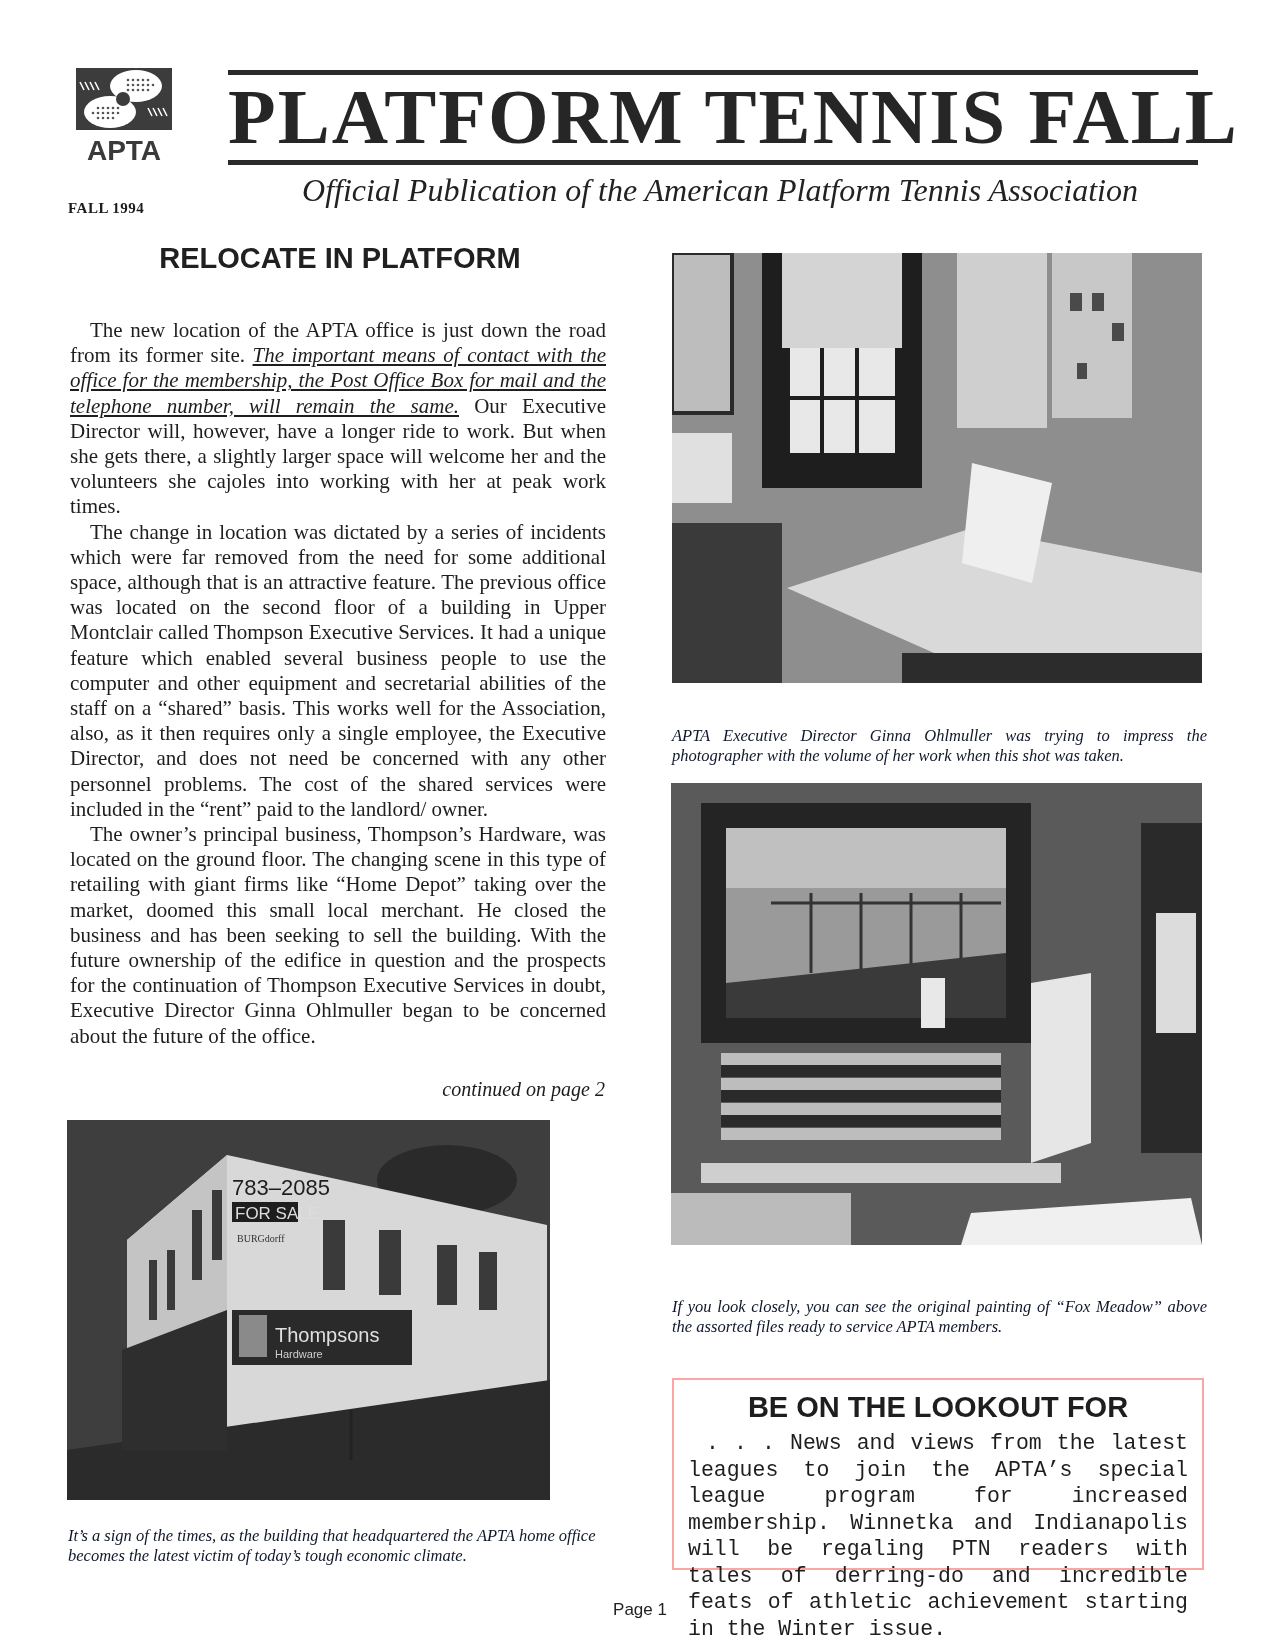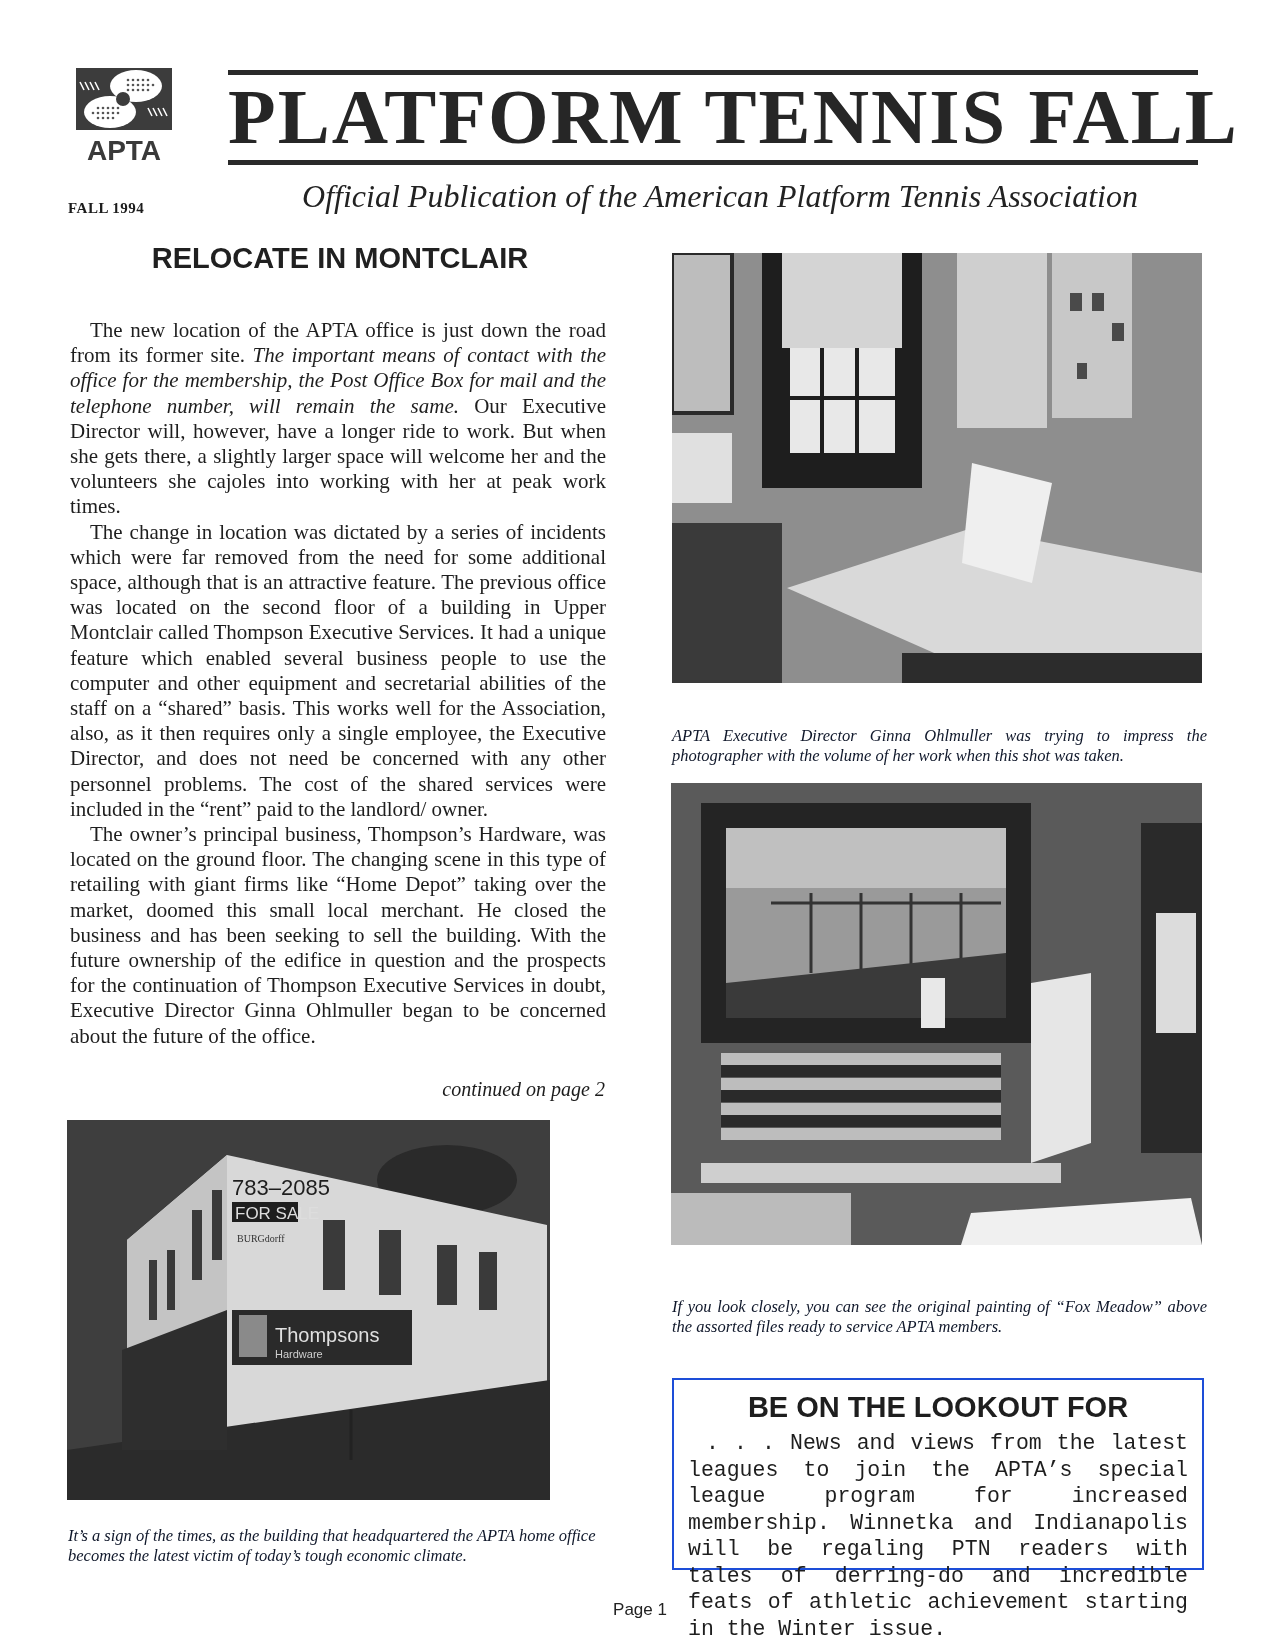--- a/index.html
+++ b/index.html
@@ -7,43 +7,43 @@
   .serif { font-family: "Liberation Serif", "DejaVu Serif", serif; }
   .sans { font-family: "Liberation Sans", "DejaVu Sans", sans-serif; }
 
   
   .logo { position: absolute; left: 76px; top: 68px; width: 96px; height: 96px; }
   .season { position: absolute; left: 68px; top: 200px; width: 100px; font-size: 15px; font-weight: bold; letter-spacing: 0.5px; }
   .rule { position: absolute; left: 228px; width: 970px; height: 5px; background: #2a2a2a; }
   .rule.top { top: 70px; }
   .rule.bottom { top: 160px; }
   .title { position: absolute; left: 228px; top: 76px; width: 970px; text-align: center; font-size: 78px; font-weight: bold; letter-spacing: 2px; line-height: 82px; color: #262626; white-space: nowrap; }
-  .subtitle { position: absolute; left: 240px; top: 172px; width: 960px; text-align: center; font-size: 32px; font-style: italic; color: #222; white-space: nowrap; margin-top: 6px; }
+  .subtitle { position: absolute; left: 240px; top: 172px; width: 960px; text-align: center; font-size: 32px; font-style: italic; color: #222; white-space: nowrap; }
 
   
   .headline { position: absolute; left: 70px; top: 240px; width: 540px; text-align: center; font-size: 29px; font-weight: bold; line-height: 36px; color: #202020; }
   .article { position: absolute; left: 70px; top: 318px; width: 536px; font-size: 21px; line-height: 25.2px; text-align: justify; color: #1e1e1e; }
   .article p { margin: 0; text-indent: 20px; }
-  .article em { font-style: italic; }
+  .article em { font-style: italic; text-decoration: underline; }
   .cont { position: absolute; left: 70px; top: 1078px; width: 535px; text-align: right; font-size: 20px; font-style: italic; }
 
   
   .photo { position: absolute; background: #3a3a3a; overflow: hidden; }
   .photo svg { display: block; width: 100%; height: 100%; }
   .photo-building { left: 67px; top: 1120px; width: 483px; height: 380px; }
   .photo-office1 { left: 672px; top: 253px; width: 530px; height: 430px; }
   .photo-office2 { left: 671px; top: 783px; width: 531px; height: 462px; }
 
   .caption { position: absolute; font-style: italic; font-size: 16.5px; line-height: 20px; color: #0f172a; }
   .cap-office1 { left: 672px; top: 726px; width: 535px; text-align: justify; }
   .cap-office2 { left: 672px; top: 1297px; width: 535px; text-align: justify; }
   .cap-building { left: 68px; top: 1526px; width: 540px; }
 
   
-  .lookout { position: absolute; left: 672px; top: 1378px; width: 532px; height: 192px; border: 2px solid #1d4ed8; box-sizing: border-box; }
+  .lookout { position: absolute; left: 672px; top: 1378px; width: 532px; height: 192px; border: 2px solid #fca5a5; box-sizing: border-box; }
   .lookout-title { text-align: center; font-size: 29px; font-weight: bold; margin-top: 10px; line-height: 34px; color: #1e1e1e; }
   .lookout-body { margin: 6px 14px 0 14px; font-size: 21.5px; line-height: 26.5px; text-align: justify; color: #1e1e1e; }
   .lookout-body p { margin: 0; text-indent: 18px; font-family: Liberation Mono, monospace; }
 
   .pagenum { position: absolute; left: 590px; top: 1600px; width: 100px; text-align: center; font-size: 17px; color: #222; }
 </style>
 </head>
 <body>
 
 <div class="logo">
@@ -99,21 +99,21 @@
   </svg>
 </div>
 <div class="season serif">FALL 1994</div>
 
 <div class="rule top"></div>
 <div class="title serif">PLATFORM TENNIS FALL</div>
 <div class="rule bottom"></div>
 <div class="subtitle serif">Official Publication of the American Platform Tennis Association</div>
 
 <div class="headline sans">
-  <div>RELOCATE IN MONTCLAIR</div>
+  <div>RELOCATE IN PLATFORM</div>
 </div>
 
 <div class="article serif">
   <p><span>The new location of the APTA office is just down the road from its former site. </span><em>The important means of contact with the office for the membership, the Post Office Box for mail and the telephone number, will remain the same.</em><span> Our Executive Director will, however, have a longer ride to work. But when she gets there, a slightly larger space will welcome her and the volunteers she cajoles into working with her at peak work times.</span></p>
   <p>The change in location was dictated by a series of incidents which were far removed from the need for some additional space, although that is an attractive feature. The previous office was located on the second floor of a building in Upper Montclair called Thompson Executive Services. It had a unique feature which enabled several business people to use the computer and other equipment and secretarial abilities of the staff on a “shared” basis. This works well for the Association, also, as it then requires only a single employee, the Executive Director, and does not need be concerned with any other personnel problems. The cost of the shared services were included in the “rent” paid to the landlord/ owner.</p>
   <p>The owner’s principal business, Thompson’s Hardware, was located on the ground floor. The changing scene in this type of retailing with giant firms like “Home Depot” taking over the market, doomed this small local merchant. He closed the business and has been seeking to sell the building. With the future ownership of the edifice in question and the prospects for the continuation of Thompson Executive Services in doubt, Executive Director Ginna Ohlmuller began to be concerned about the future of the office.</p>
 </div>
 <div class="cont serif">continued on page 2</div>
 
 <div class="photo photo-building">

